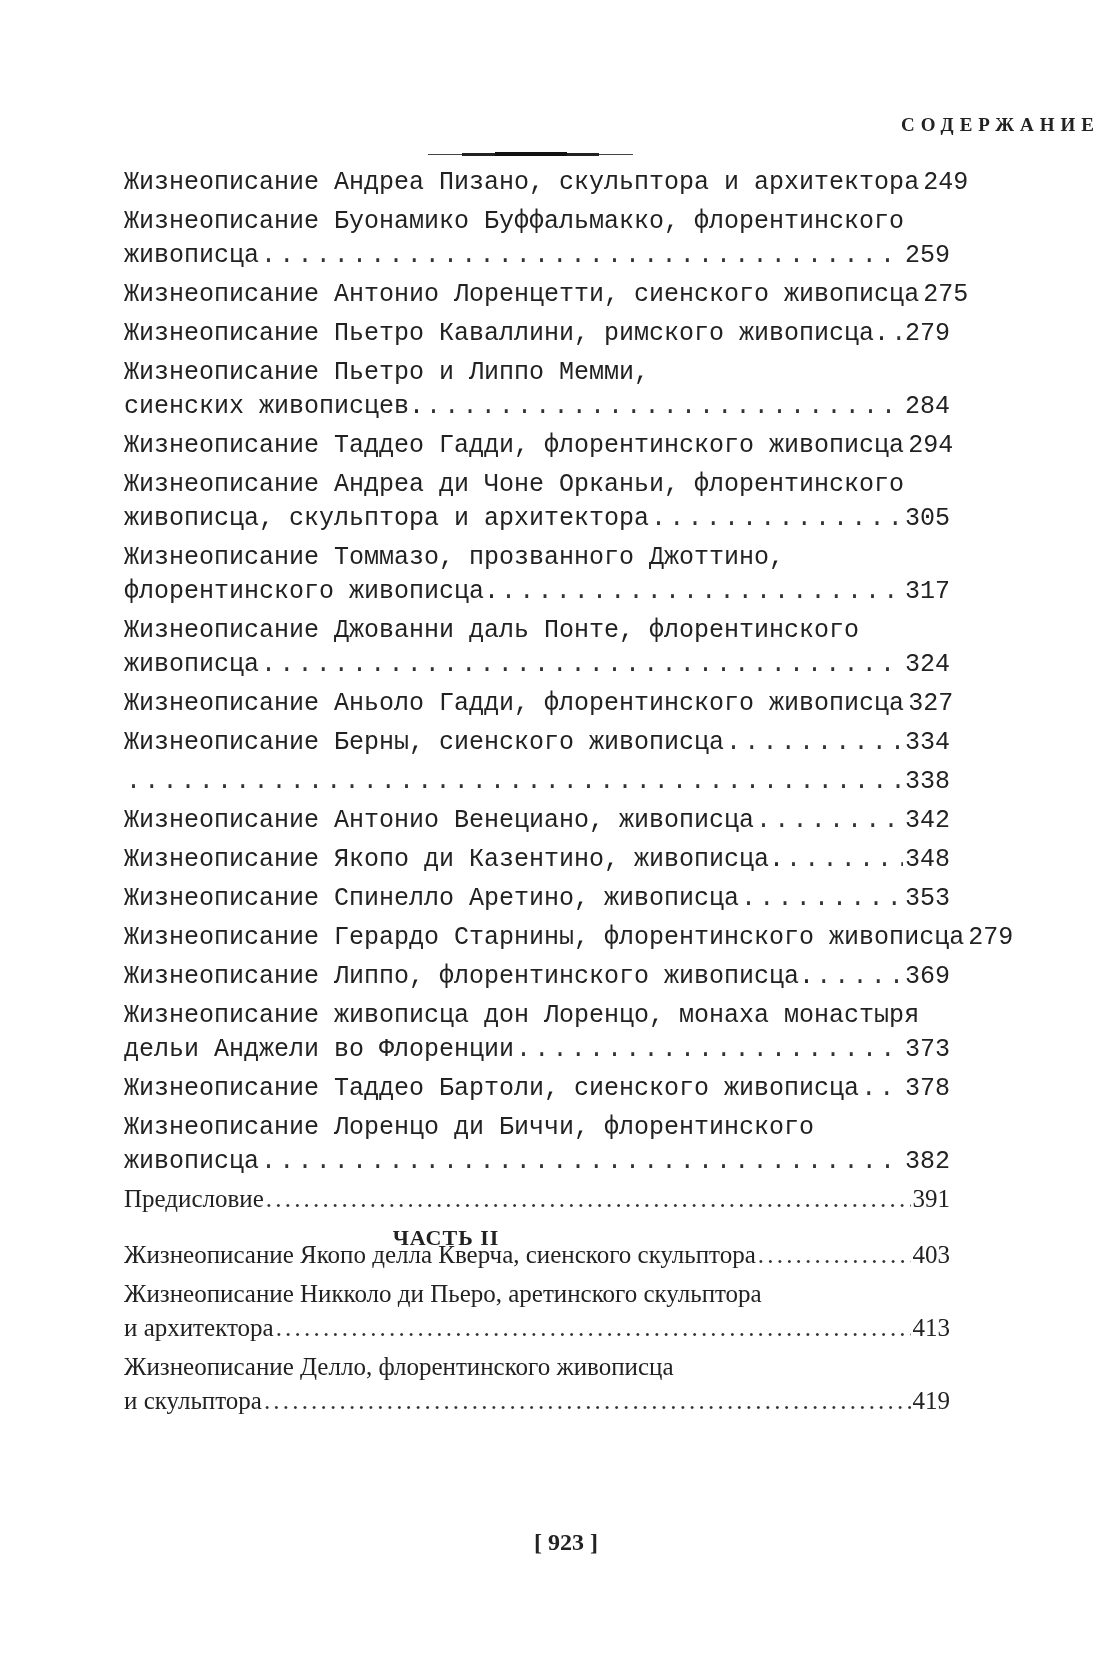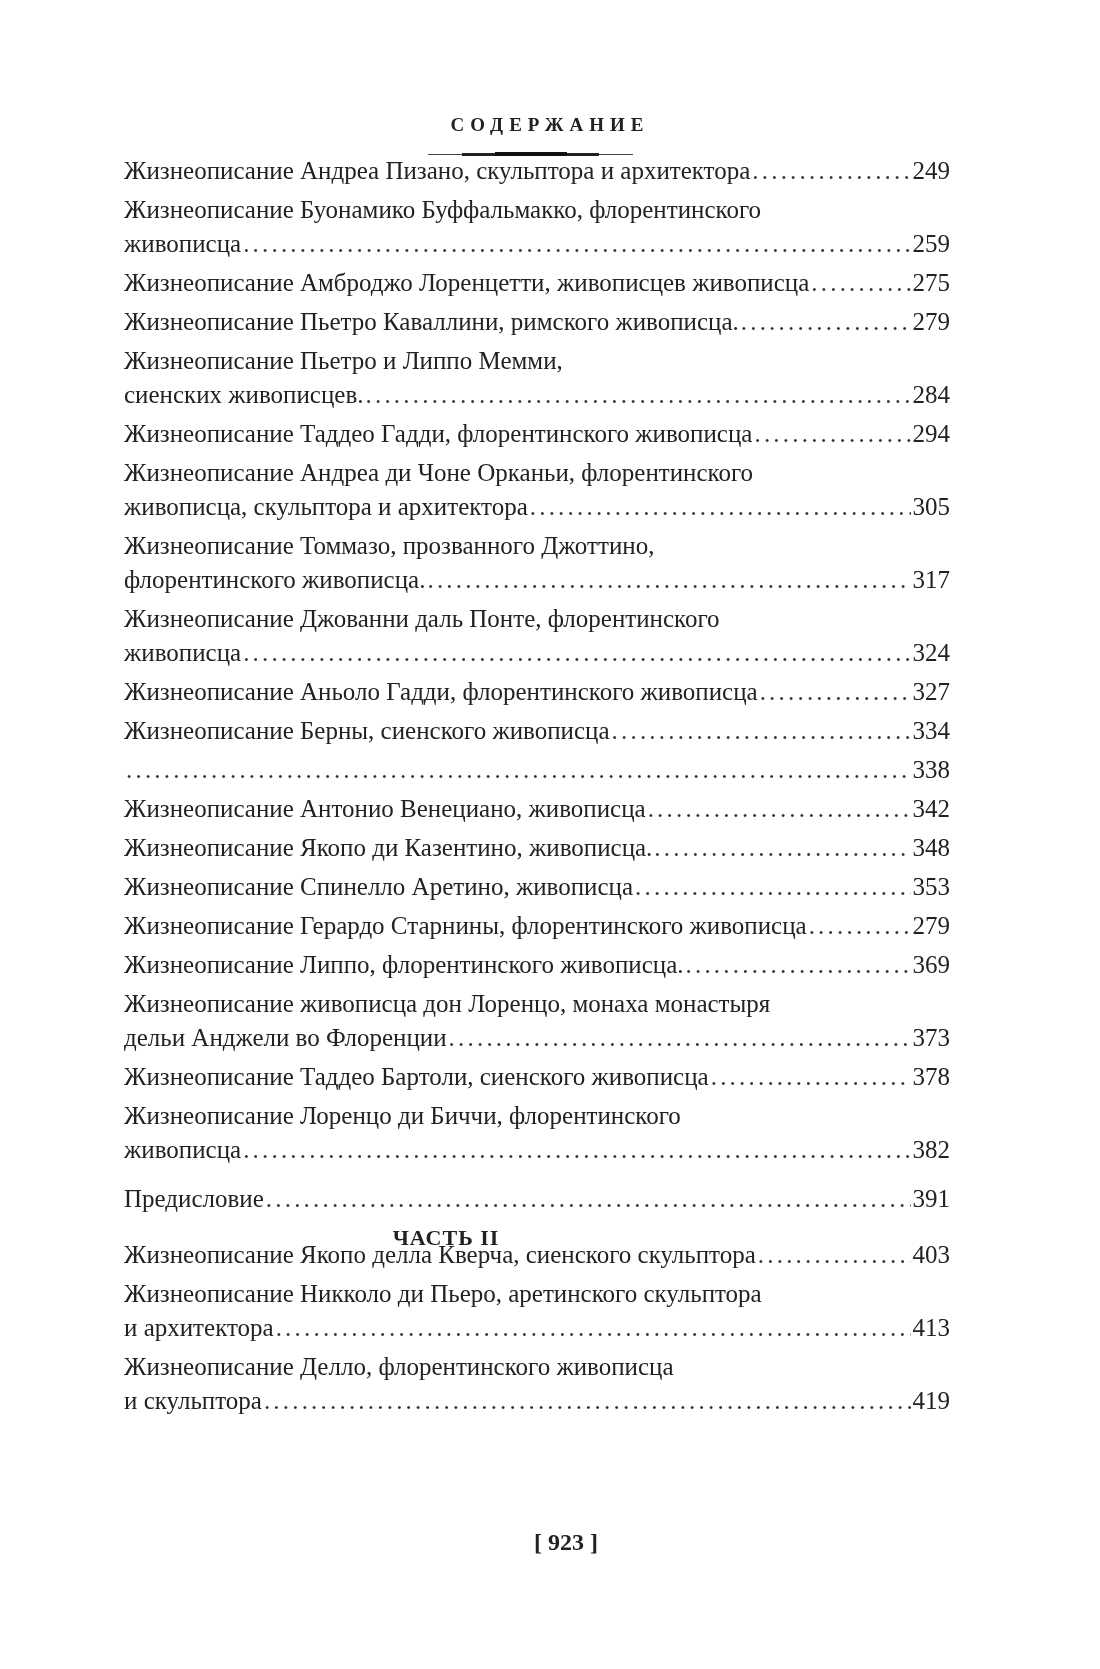--- a/index.html
+++ b/index.html
@@ -1,18 +1,18 @@
 <!DOCTYPE html>
 <html><head>
 <meta charset="utf-8">
 <style>
   html, body { margin:0; padding:0; background:#ffffff; }
   body { width:1100px; height:1669px; position:relative; overflow:hidden;
          font-family:"Liberation Serif","DejaVu Serif",serif; color:#222; }
-  .header { position:absolute; top:114px; left:0; width:1100px; text-align:center; }
+  .header { position:absolute; top:114px; left:0; width:1100px; text-align:right; }
   .header-title { font-size:19px; font-weight:bold; letter-spacing:6px; color:#222; }
   .rule { position:absolute; top:154px; left:428px; width:205px; height:1px; background:#444; }
   .rule-thick { position:absolute; top:153px; left:462px; width:137px; height:3px; background:#222; }
   .rule-thick2 { position:absolute; top:152px; left:495px; width:72px; height:4px; background:#111; }
   .toc { position:absolute; left:124px; width:826px; }
   .entry { font-size:25px; line-height:34px; margin-bottom:5px; }
   .entry .line { display:flex; align-items:baseline; white-space:nowrap; }
   .entry .txt { flex:0 0 auto; }
   .entry .dots { flex:1 1 auto; overflow:hidden; margin:0 2px; letter-spacing:3.2px; color:#333; }
   .entry .dots::after { content:"................................................................................................................................................................"; }
@@ -25,41 +25,41 @@
 </head>
 <body>
 
 <div class="header">
   <span class="header-title">СОДЕРЖАНИЕ</span>
 </div>
 <div class="rule"></div>
 <div class="rule-thick"></div>
 <div class="rule-thick2"></div>
 
-<div class="toc" id="toc1" style="top:154px;">
+<div class="toc" id="toc1" style="top:166px;font-family:Liberation Mono, monospace;">
     <div class="entry">
       <div class="line">
         <span class="txt">Жизнеописание Андреа Пизано, скульптора и архитектора</span>
         <span class="dots"></span>
         <span class="pg">249</span>
       </div>
     </div>
     <div class="entry">
       <div class="line">
         <span class="txt">Жизнеописание Буонамико Буффальмакко, флорентинского</span>
       </div>
       <div class="line">
         <span class="txt">живописца</span>
         <span class="dots"></span>
         <span class="pg">259</span>
       </div>
     </div>
     <div class="entry">
       <div class="line">
-        <span class="txt">Жизнеописание Амброджо Лоренцетти, живописцев живописца</span>
+        <span class="txt">Жизнеописание Антонио Лоренцетти, сиенского живописца</span>
         <span class="dots"></span>
         <span class="pg">275</span>
       </div>
     </div>
     <div class="entry">
       <div class="line">
         <span class="txt">Жизнеописание Пьетро Каваллини, римского живописца.</span>
         <span class="dots"></span>
         <span class="pg">279</span>
       </div>

